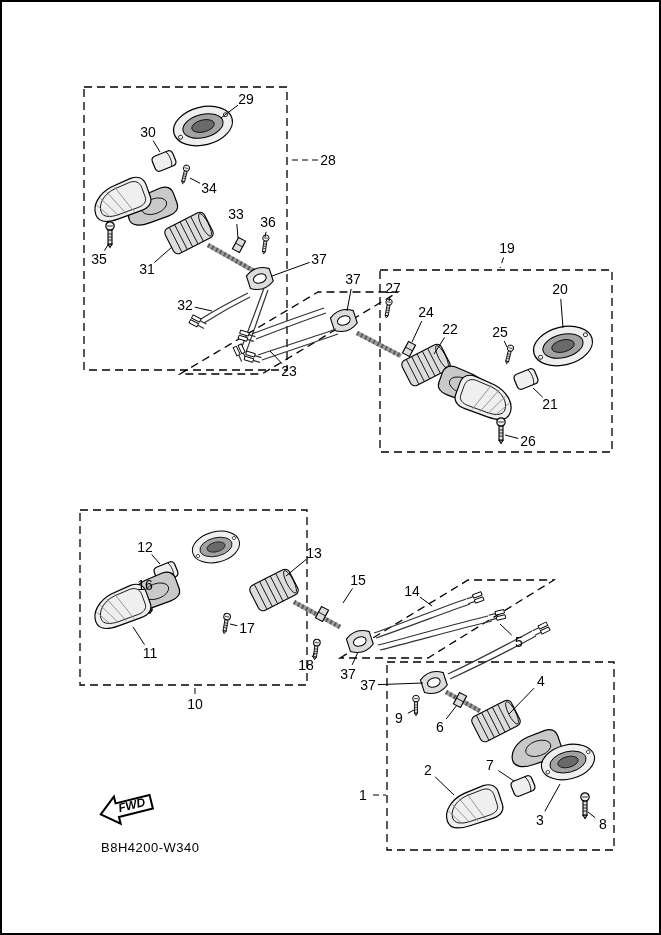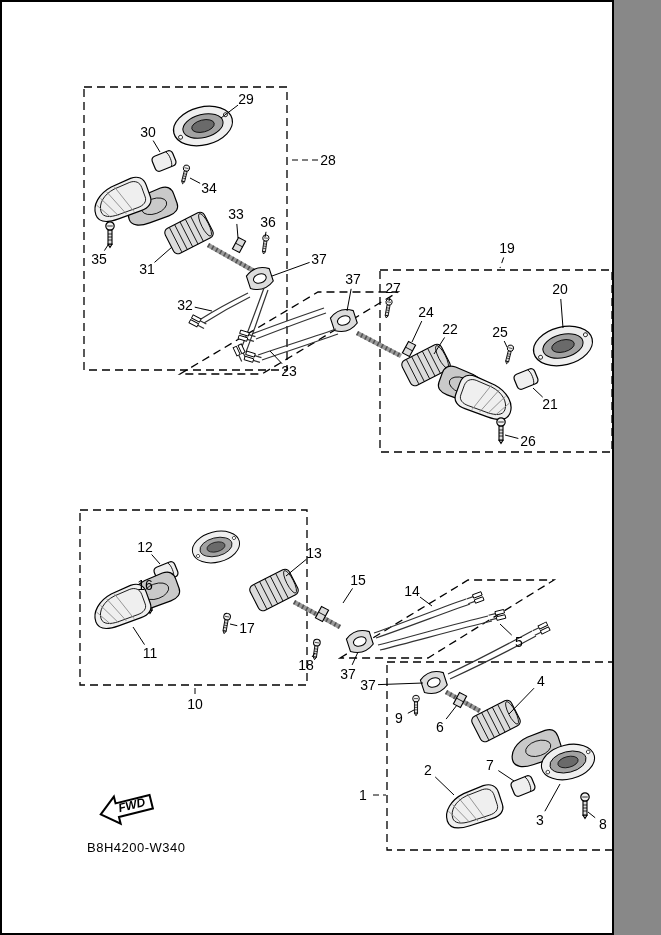--- a/index.html
+++ b/index.html
@@ -1,39 +1,39 @@
 <!DOCTYPE html>
 <html><head>
 <meta charset="utf-8">
 <style>
   html,body{margin:0;padding:0;background:#888;}
   .page{
     position:relative;
-    width:614px;height:935px;
+    width:661px;height:935px;
     background:#ffffff;
     border:2px solid #000;
     box-sizing:border-box;
     overflow:hidden;
     font-family:"Liberation Sans", sans-serif;
   }
   svg{position:absolute;left:0;top:0;}
   .part-light{fill:#efefef;stroke:#000;stroke-width:1.2;}
   .part-mid{fill:#dcdcdc;stroke:#000;stroke-width:1.1;}
   .part-dark{fill:#a2a2a2;stroke:#000;stroke-width:1;}
   .thin{stroke:#000;stroke-width:0.8;fill:none;}
   .hatch{stroke:#8a8a8a;stroke-width:0.8;}
   .wire{stroke:#333;stroke-width:1.2;fill:none;}
   .stem-core{stroke:#9a9a9a;stroke-width:4.6;fill:none;}
   .stem-thread{stroke:#333;stroke-width:4.6;stroke-dasharray:1.6 3;fill:none;opacity:.7;}
   .group-box{fill:none;stroke:#000;stroke-width:1.3;stroke-dasharray:8 5;}
   .callout-label{font:400 14px "Liberation Sans",sans-serif;fill:#000;text-anchor:middle;dominant-baseline:central;}
   .leader{stroke:#000;stroke-width:1;}
   .leader.dashed{stroke-dasharray:6 4;}
   .drawing-number{
-    position:absolute;left:85px;top:838px;
+    position:absolute;left:99px;top:838px;
     font:400 13px "Liberation Sans",sans-serif;color:#000;letter-spacing:.5px;
   }
   .fwd-label{
     position:absolute;left:107px;top:796px;width:46px;height:16px;
     text-align:center;font:italic 700 12px "Liberation Sans",sans-serif;color:#000;
     transform:rotate(-14deg);
   }
 </style>
 </head>
 <body>

